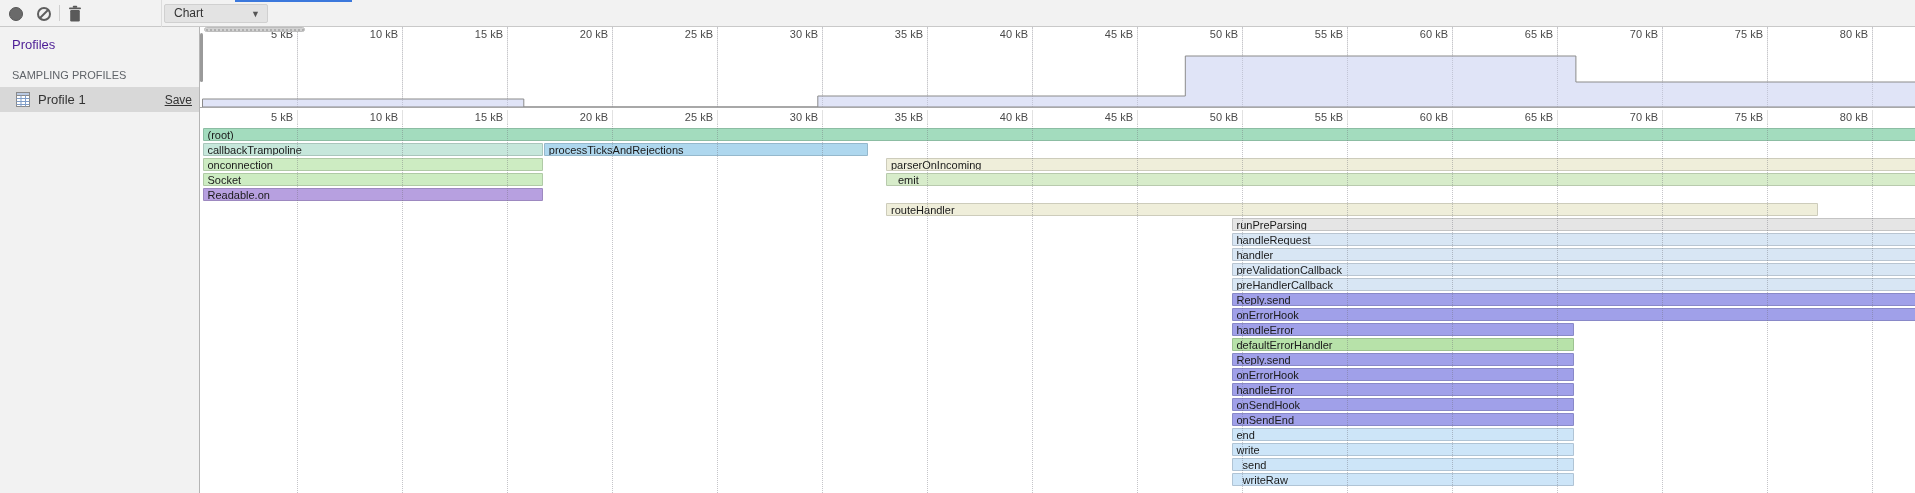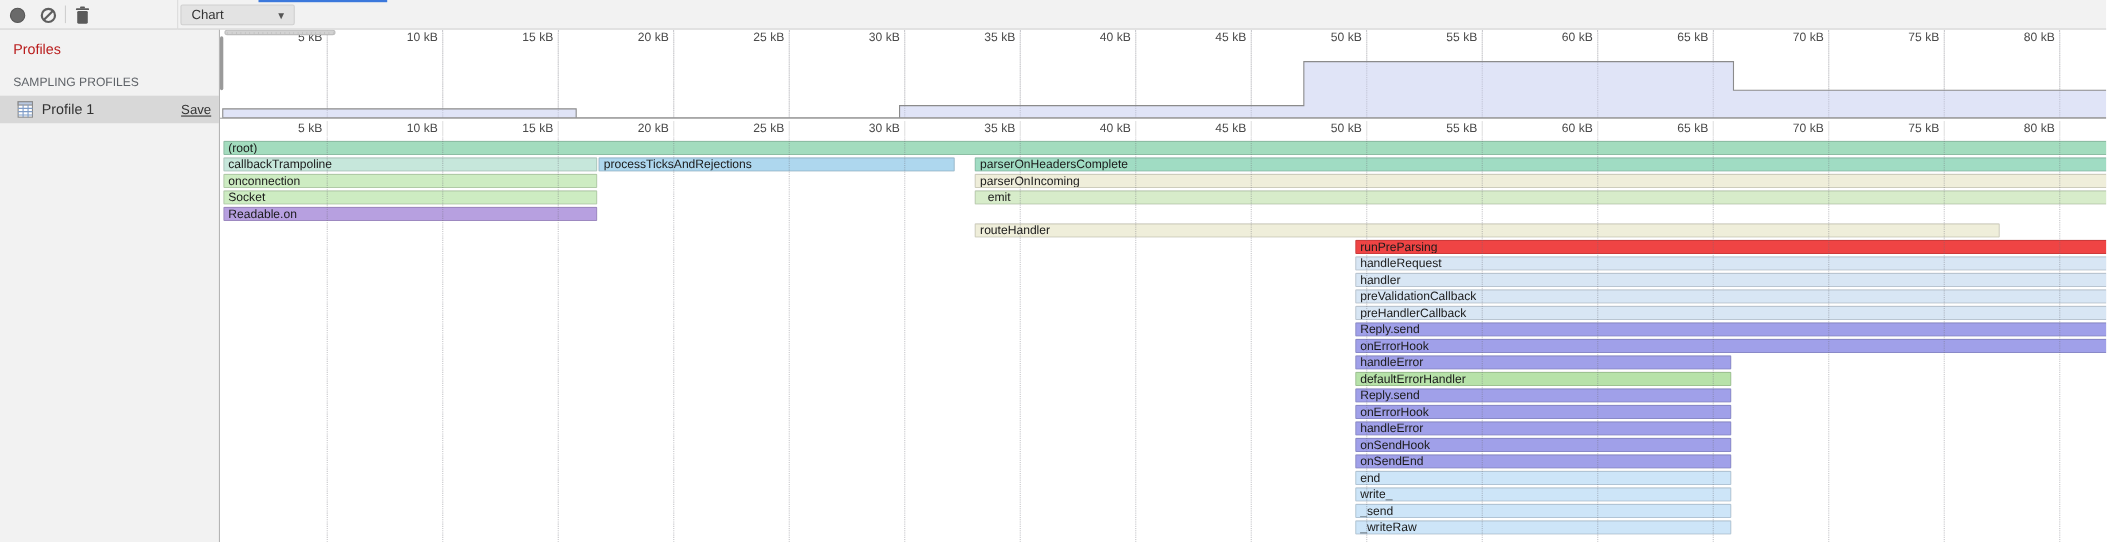--- a/index.html
+++ b/index.html
@@ -30,21 +30,21 @@
     color:#333; font-size:12px; line-height:17px; padding-left:9px; cursor:pointer;
   }
   .chart-select .arrow{
     position:absolute; right:7px; top:1px; font-size:9px; color:#555;
   }
   
   .sidebar {
     position:absolute; left:0; top:27px; width:200px; height:466px;
     background:#f2f2f2; border-right:1px solid #b5b5b5;
   }
-  .sb-heading { position:absolute; left:12px; top:10px; font-size:13px; color:#b91c1c; }
+  .sb-heading { position:absolute; left:12px; top:10px; font-size:13px; color:#4c1d95; }
   .sb-section { position:absolute; left:12px; top:42px; font-size:11px; color:#5f6368; }
   .sb-row {
     position:absolute; left:0; top:60px; width:199px; height:25px;
     background:#d8d8d8; cursor:pointer;
   }
   .sb-row .p-icon { position:absolute; left:15px; top:4px; }
   .sb-row .p-label { position:absolute; left:38px; top:5px; font-size:13px; color:#333; }
   .sb-row .p-save {
     position:absolute; right:7px; top:6px; font-size:12px; color:#333;
     text-decoration:underline; cursor:pointer;
@@ -251,28 +251,27 @@
       <div class="fl-grid" style="left: 1042px;"></div>
       <div class="fl-grid" style="left: 1147px;"></div>
       <div class="fl-grid" style="left: 1252px;"></div>
       <div class="fl-grid" style="left: 1357px;"></div>
       <div class="fl-grid" style="left: 1462px;"></div>
       <div class="fl-grid" style="left: 1567px;"></div>
       <div class="fl-grid" style="left: 1672px;"></div>
       <div class="bar" style="left: 2.5px; width: 1713.6px; top: 4px; background: rgb(163, 220, 190);">(root)</div>
       <div class="bar" style="left: 2.5px; width: 340.2px; top: 19px; background: rgb(198, 231, 219);">callbackTrampoline</div>
       <div class="bar" style="left: 343.8px; width: 324.5px; top: 19px; background: rgb(174, 215, 238);">processTicksAndRejections</div>
-      <div class="bar" style="left: 686px; width: 1030px; top: 19px; background: rgb(160, 220, 195);">parserOnHeadersComplete</div>
       <div class="bar" style="left: 2.5px; width: 340.2px; top: 34px; background: rgb(205, 236, 194);">onconnection</div>
       <div class="bar" style="left: 686px; width: 1030px; top: 34px; background: rgb(239, 238, 218);">parserOnIncoming</div>
       <div class="bar" style="left: 2.5px; width: 340.2px; top: 49px; background: rgb(205, 236, 194);">Socket</div>
       <div class="bar" style="left: 686px; width: 1030px; top: 49px; background: rgb(215, 236, 202); padding-left: 11px;">emit</div>
       <div class="bar" style="left: 2.5px; width: 340.2px; top: 64px; background: rgb(183, 160, 224);">Readable.on</div>
       <div class="bar" style="left: 686px; width: 932px; top: 79px; background: rgb(239, 238, 218);">routeHandler</div>
-      <div class="bar" style="left: 1031.5px; width: 684.6px; top: 94px; background: #ef4444;">runPreParsing</div>
+      <div class="bar" style="left: 1031.5px; width: 684.6px; top: 94px; background: #e5e5e5;">runPreParsing</div>
       <div class="bar" style="left: 1031.5px; width: 684.6px; top: 109px; background: rgb(216, 230, 244);">handleRequest</div>
       <div class="bar" style="left: 1031.5px; width: 684.6px; top: 124px; background: rgb(216, 230, 244);">handler</div>
       <div class="bar" style="left: 1031.5px; width: 684.6px; top: 139px; background: rgb(216, 230, 244);">preValidationCallback</div>
       <div class="bar" style="left: 1031.5px; width: 684.6px; top: 154px; background: rgb(216, 230, 244);">preHandlerCallback</div>
       <div class="bar" style="left: 1031.5px; width: 684.6px; top: 169px; background: rgb(160, 160, 233);">Reply.send</div>
       <div class="bar" style="left: 1031.5px; width: 684.6px; top: 184px; background: rgb(160, 160, 233);">onErrorHook</div>
       <div class="bar" style="left: 1031.5px; width: 342.3px; top: 199px; background: rgb(160, 160, 233);">handleError</div>
       <div class="bar" style="left: 1031.5px; width: 342.3px; top: 214px; background: rgb(183, 226, 169);">defaultErrorHandler</div>
       <div class="bar" style="left: 1031.5px; width: 342.3px; top: 229px; background: rgb(160, 160, 233);">Reply.send</div>
       <div class="bar" style="left: 1031.5px; width: 342.3px; top: 244px; background: rgb(160, 160, 233);">onErrorHook</div>

